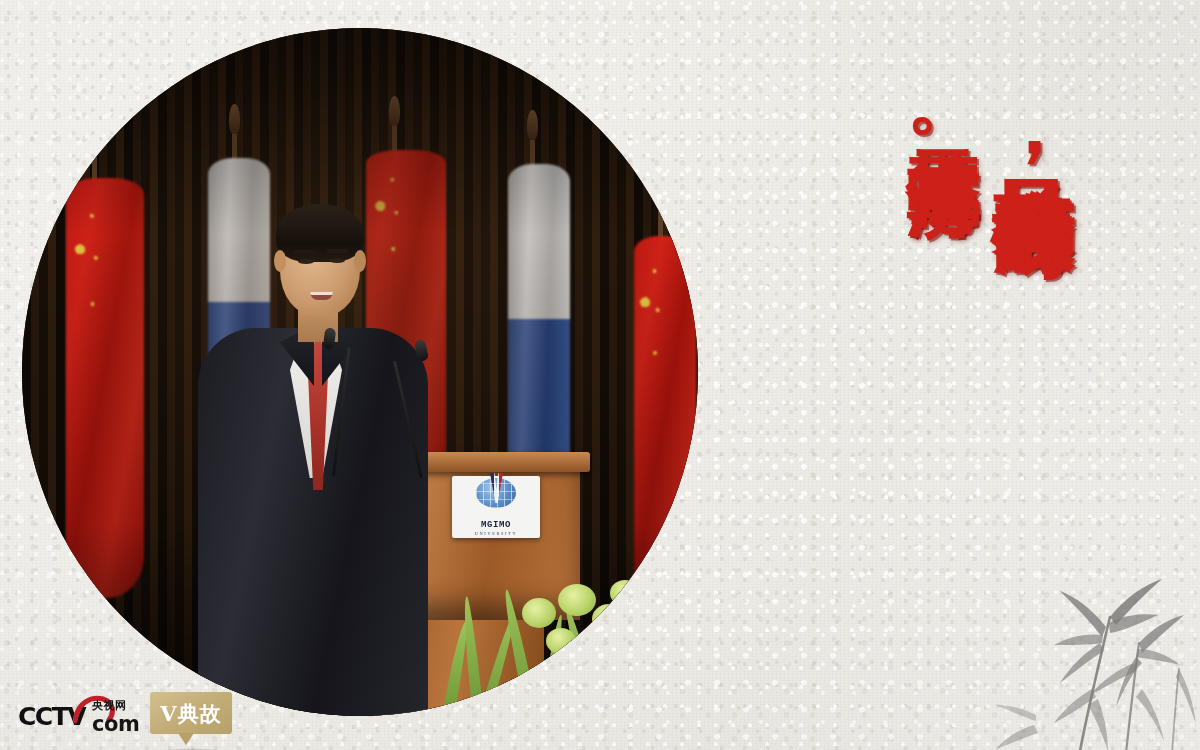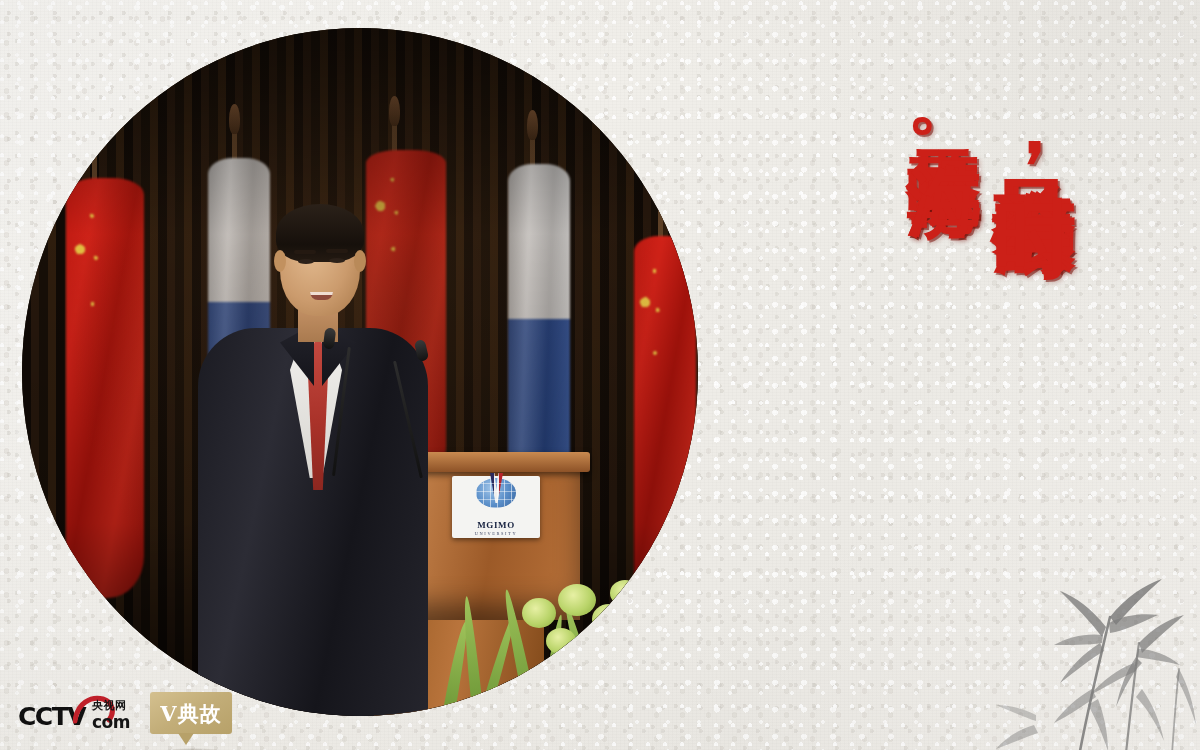--- a/index.html
+++ b/index.html
@@ -120,21 +120,21 @@
     content:""; position:absolute; inset:0; border-radius:50%;
     background:
       repeating-linear-gradient(90deg, rgba(255,255,255,.55) 0 1px, transparent 1px 7px),
       repeating-linear-gradient(0deg, rgba(255,255,255,.45) 0 1px, transparent 1px 8px);
   }
   #plate-emblem {
     position:absolute; left:14px; top:-5px; width:13px; height:30px;
     background:linear-gradient(90deg,#2b2b5e 0 34%, #f0f0f0 34% 66%, #b8242c 66% 100%);
     clip-path:polygon(0 0,34% 0,50% 56%,66% 0,100% 0,58% 100%,42% 100%);
   }
-  #plate-name { font-family:Liberation Serif, serif; font-size:9px; letter-spacing:.6px;
+  #plate-name { font-family:Liberation Mono, monospace; font-size:9px; letter-spacing:.6px;
                 color:#16213f; font-weight:700; margin-top:12px; }
   #plate-sub  { font-family:"Liberation Serif","DejaVu Serif",serif; font-size:4.4px; letter-spacing:1.6px;
                 color:#3b4463; margin-top:1px; }
 
   
   #spk-torso {
     left:176px; top:300px; width:230px; height:420px;
     background:linear-gradient(102deg,#1b1b22 0%,#2c2c35 30%,#15151b 62%,#26262e 100%);
     border-radius:58px 58px 0 0;
   }
@@ -256,21 +256,21 @@
   #cctv-swoosh { position:absolute; left:55px; top:2px; width:42px; height:30px; }
   #cctv-cn {
     position:absolute; left:74px; top:5px;
     font-family:"DejaVu Sans","Liberation Sans",sans-serif;
     font-size:11px; font-weight:700; color:#151515; letter-spacing:.5px;
     white-space:nowrap;
   }
   #cctv-com {
     position:absolute; left:74px; top:19px;
     font-family:"DejaVu Sans","Liberation Sans",sans-serif;
-    font-size:17px; font-weight:700; color:#151515; letter-spacing:-.5px;
+    font-size:21px; font-weight:700; color:#151515; letter-spacing:-.5px;
   }
 
   #vbadge { position:relative; width:82px; height:42px; }
   #vbadge-body {
     position:absolute; inset:0;
     background:linear-gradient(150deg,#d4c08f 0%,#c2ad78 50%,#b7a169 100%);
     border-radius:3px;
     display:flex; align-items:center; justify-content:center;
   }
   #vbadge-tail {

